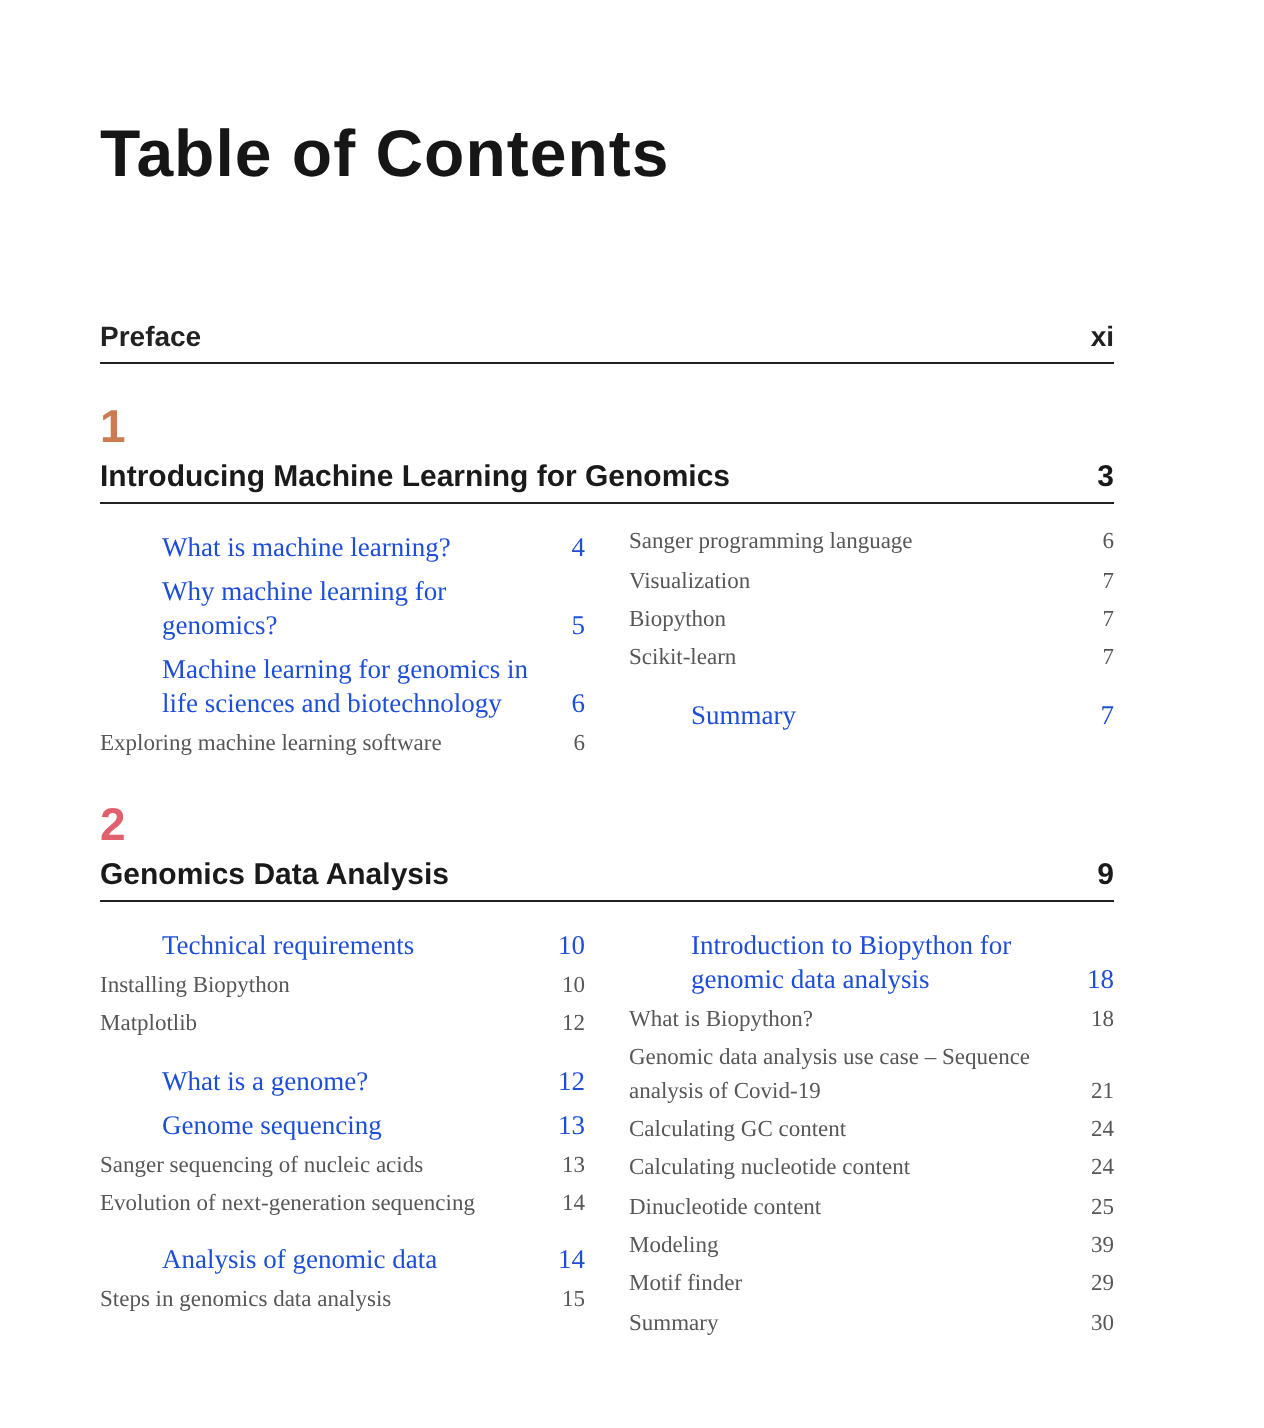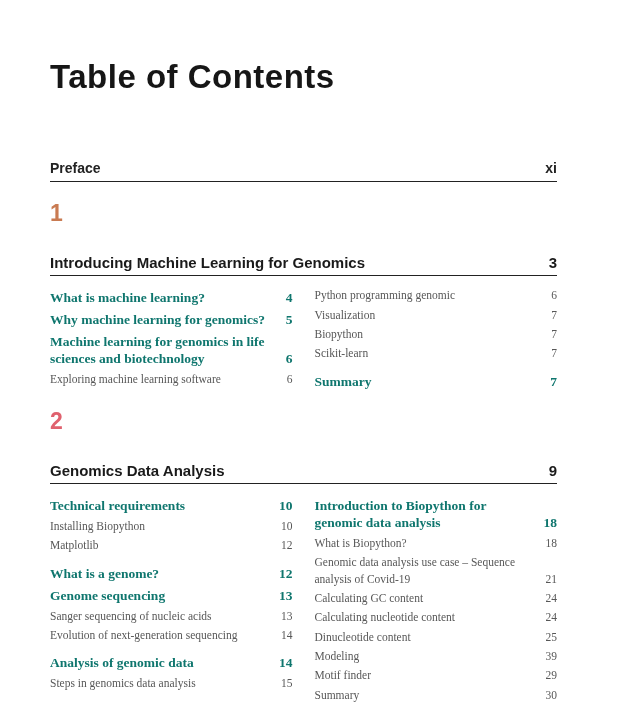--- a/index.html
+++ b/index.html
@@ -23,40 +23,40 @@
     padding-bottom:5px;
     font-size:14px; font-weight:700; color:#222;
   }
 
   .part-heading { margin-top:19px; font-size:21px; font-weight:700; color:#161616; }
 
   .chapter { }
   .chapter-number { margin-top:19px; font-size:23px; font-weight:700; line-height:1.1; }
 
   .chapter-title-row {
-    margin-top:28px;
+    margin-top:4px;
     display:flex; justify-content:space-between; align-items:flex-end;
     border-bottom:1.5px solid #222;
     padding-bottom:4px;
     font-size:15px; font-weight:700; color:#1a1a1a;
   }
 
   .columns { display:flex; gap:22px; margin-top:8px; }
   .col { flex:1 1 0; min-width:0; }
 
   .entry {
     display:flex; justify-content:space-between; align-items:flex-end;
     font-family:"Liberation Serif", serif;
   }
   .entry .label { flex:1 1 auto; }
   .entry .pg { margin-left:8px; white-space:nowrap; }
 
   .entry.main {
-    font-size:13.5px; font-weight:700; color:#0f766e;
-    line-height:1.26; margin-top:5px;
+    font-size:13.5px; font-weight:400; color:#1d4ed8;
+    line-height:1.26; margin-top:5px;margin-left:31px;
   }
   .entry.sub {
     font-size:11.5px; font-weight:400; color:#575757;
     line-height:1.42; margin-top:3px;
   }
   .entry.sub + .entry.main { margin-top:11px; }
   .entry.main + .entry.sub { margin-top:4px;justify-content:flex-end; }
 </style>
 </head>
 <body>
@@ -91,21 +91,21 @@
               <span class="label">Machine learning for genomics in life sciences and biotechnology</span>
               <span class="pg">6</span>
             </div>
             <div class="entry sub">
               <span class="label">Exploring machine learning software</span>
               <span class="pg">6</span>
             </div>
           </div>
           <div class="col">
             <div class="entry sub">
-              <span class="label">Python programming genomic</span>
+              <span class="label">Sanger programming language</span>
               <span class="pg">6</span>
             </div>
             <div class="entry sub">
               <span class="label">Visualization</span>
               <span class="pg">7</span>
             </div>
             <div class="entry sub">
               <span class="label">Biopython</span>
               <span class="pg">7</span>
             </div>

